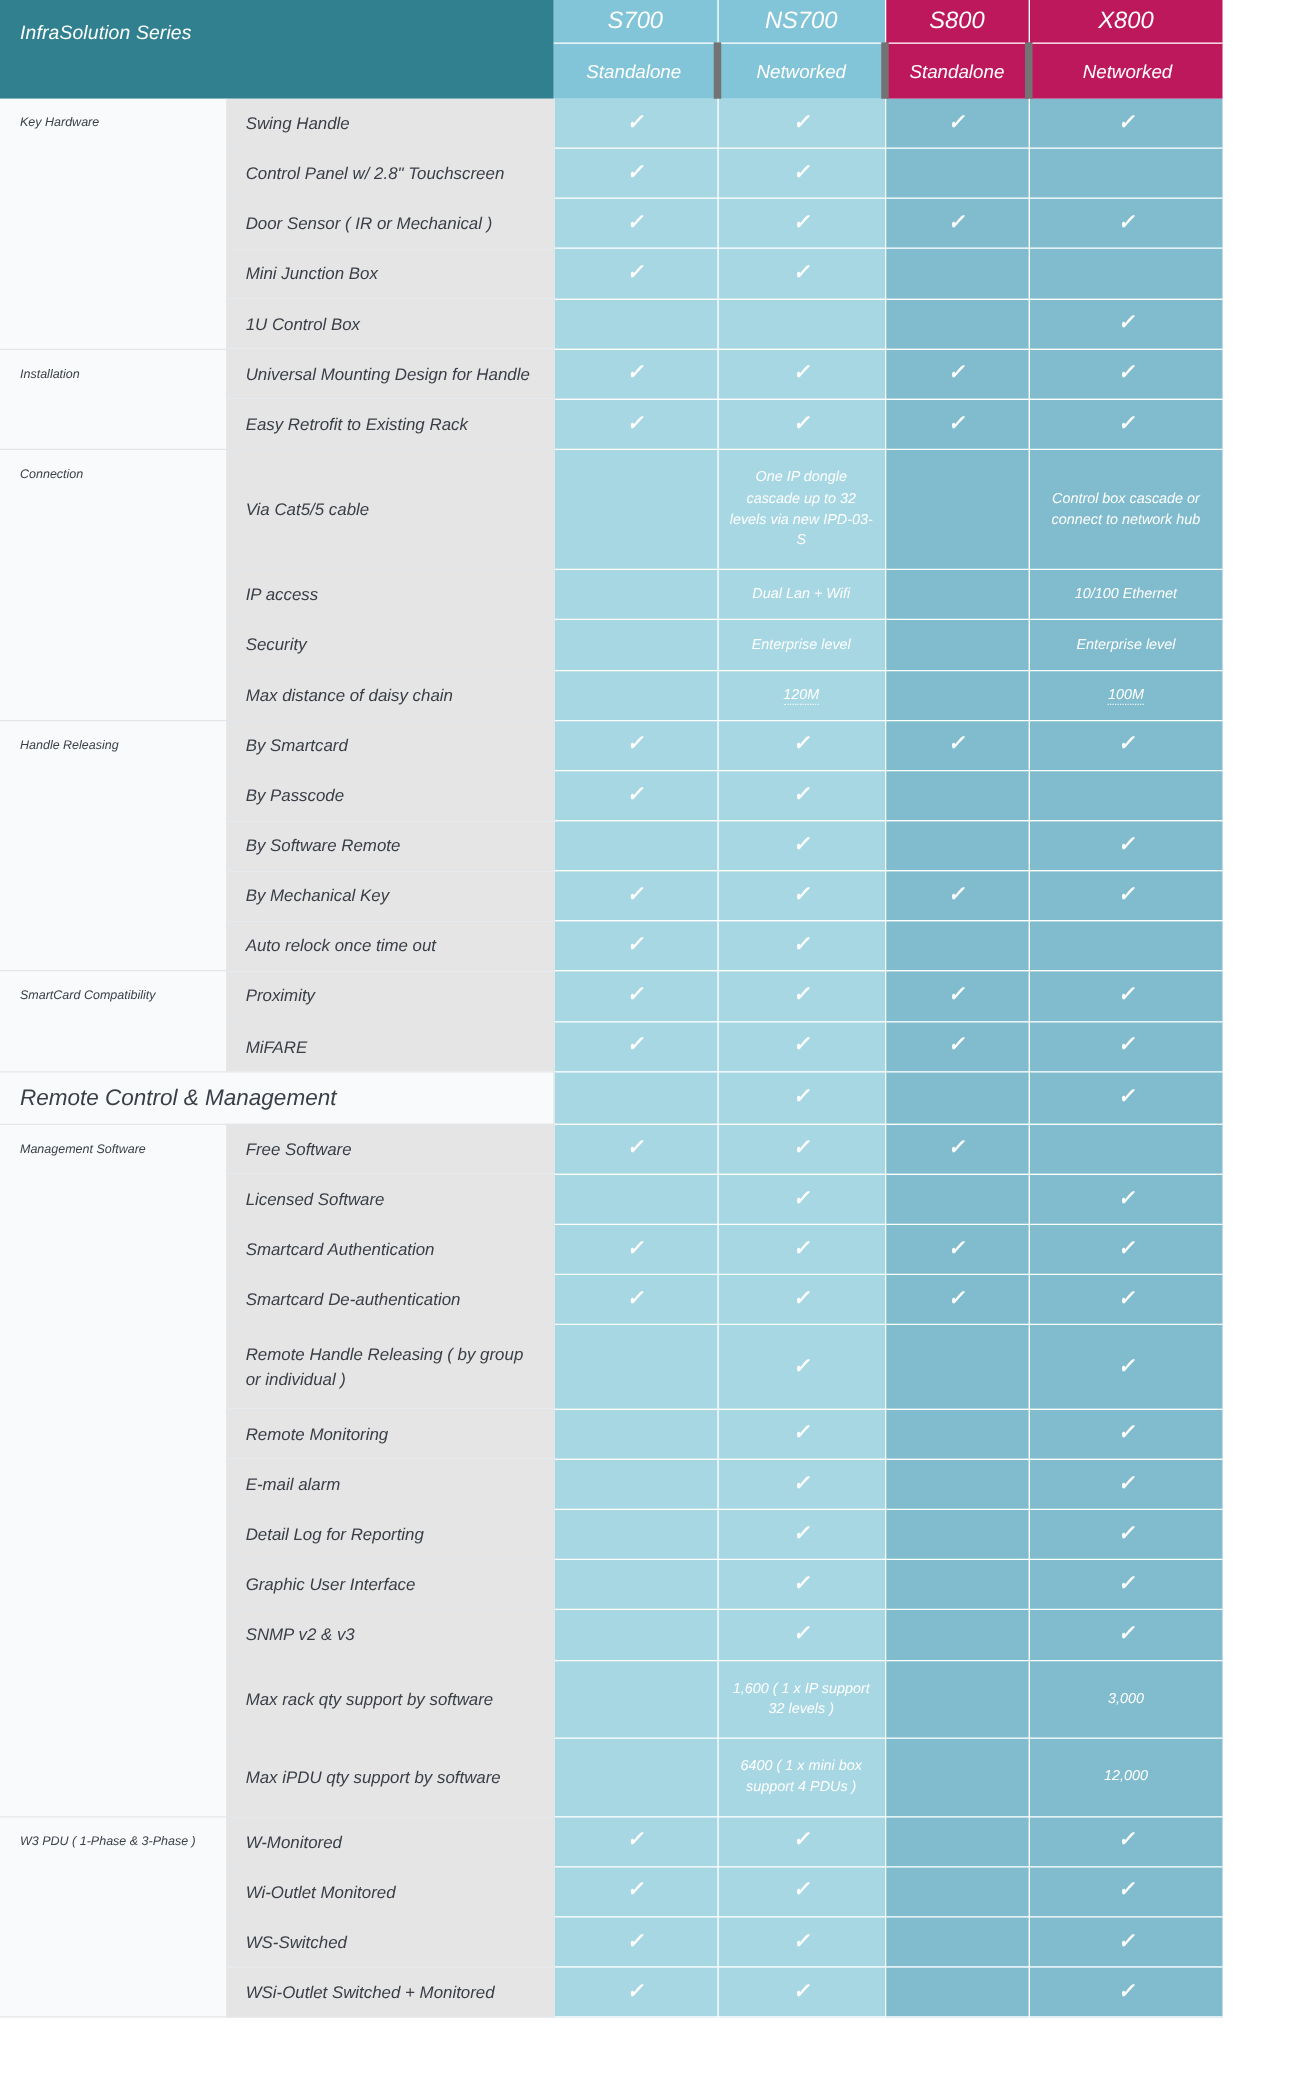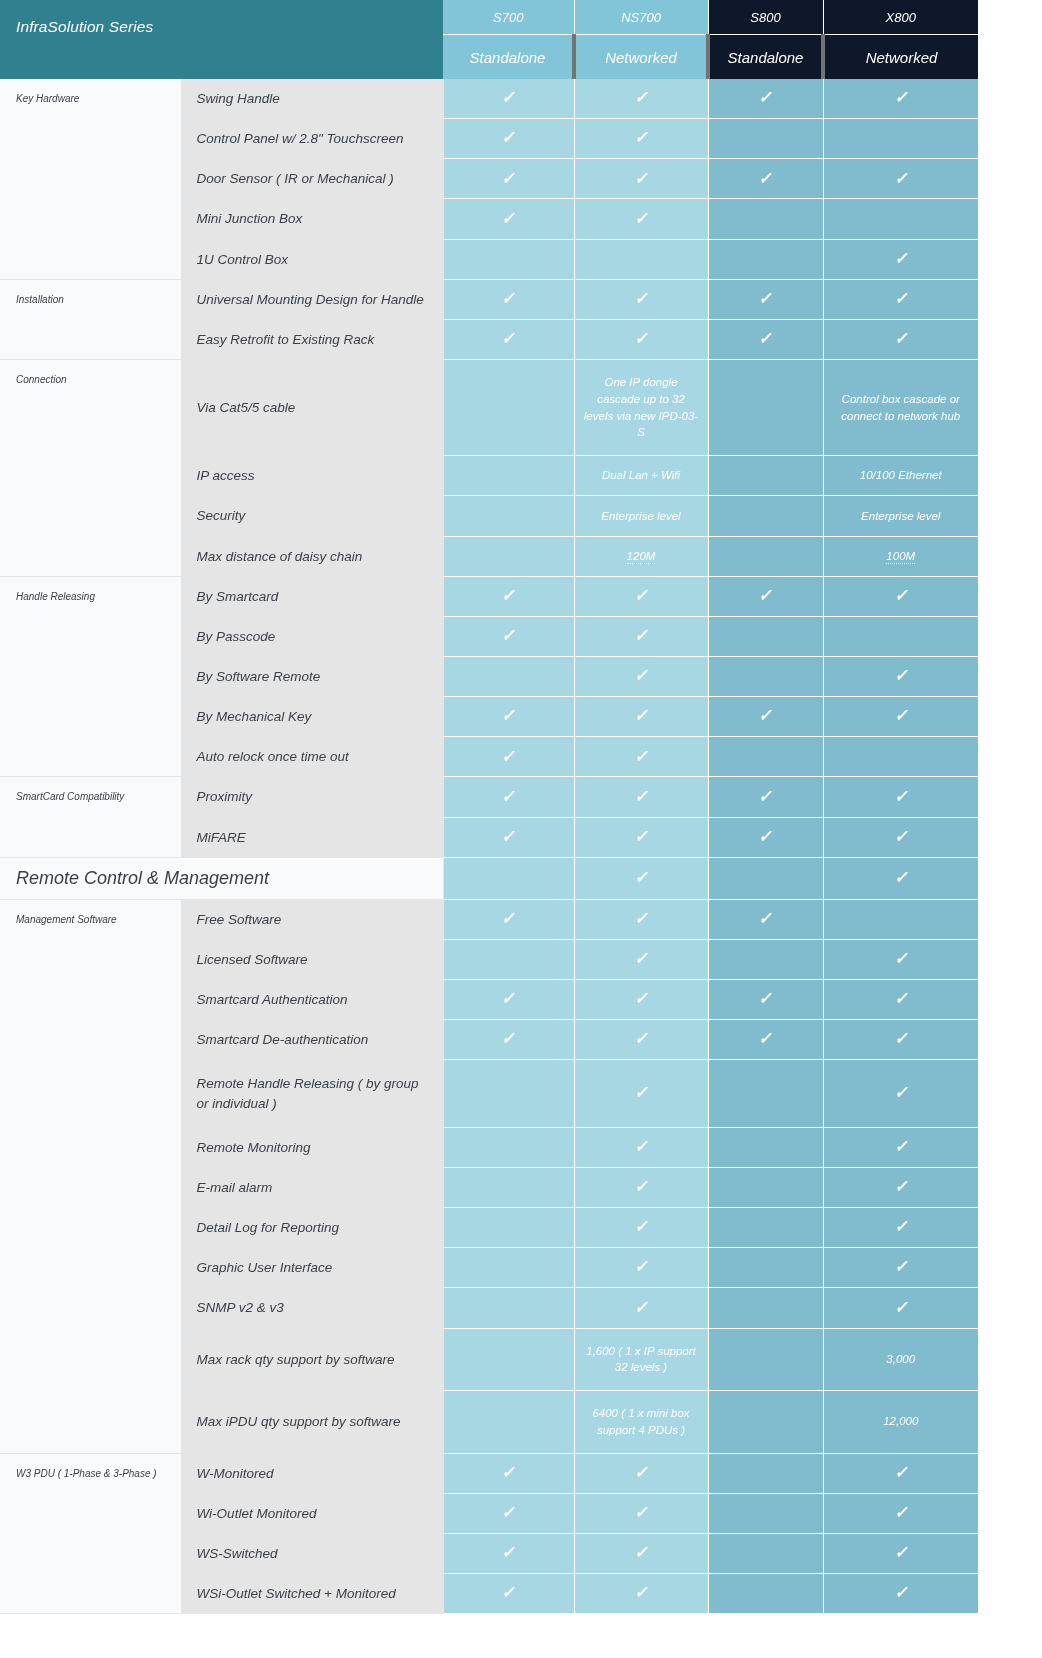--- a/index.html
+++ b/index.html
@@ -39,40 +39,40 @@
     font-size: 15.5px;
     font-weight: 400;
     text-align: left;
     vertical-align: top;
     padding: 18px 0 0 16px;
     border: none;
     letter-spacing: .1px;
   }
   .hdr-model {
     color: #ffffff;
-    font-size: 13px;
+    font-size: 19px;
     font-weight: 400;
     text-align: center;
     height: 34px;
     padding: 0;
     border-right: 1px solid #ffffff;
     border-bottom: 1px solid #ffffff;
     margin-left: 12px;
   }
   .hdr-type {
     color: #ffffff;
     font-size: 15px;
     font-weight: 400;
     text-align: center;
     height: 44px;
     padding: 0;
-    border-right: 4px solid #737373;
+    border-right: 6px solid #737373;
   }
   .lightcol  { background: #82c4d8; }
-  .darkcol   { background: #0f172a; }
+  .darkcol   { background: #be185d; }
 
   
   td.cat {
     background: #f9fafb;
     color: #3a3f47;
     font-size: 10px;
     vertical-align: top;
     padding: 13px 10px 0 16px;
     border-right: 1px solid #e3e6e9;
     border-bottom: 1px solid #e3e6e9;

